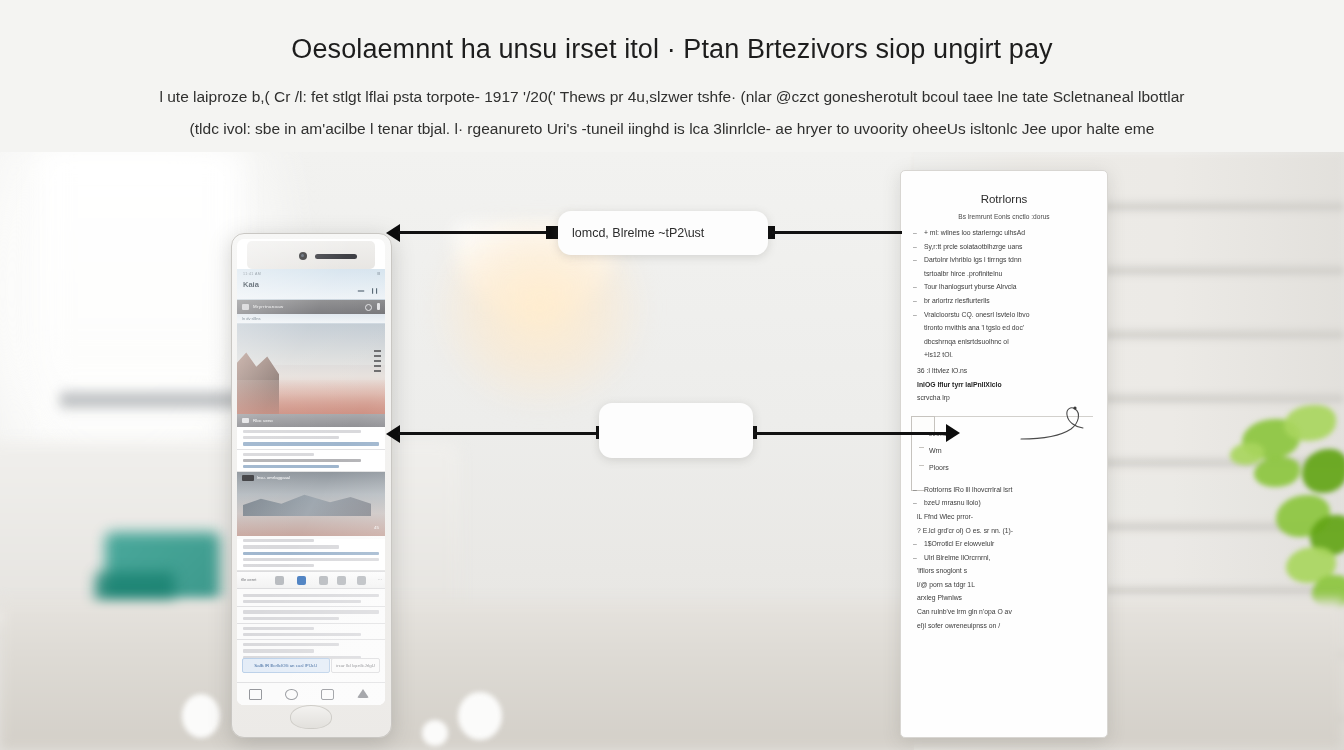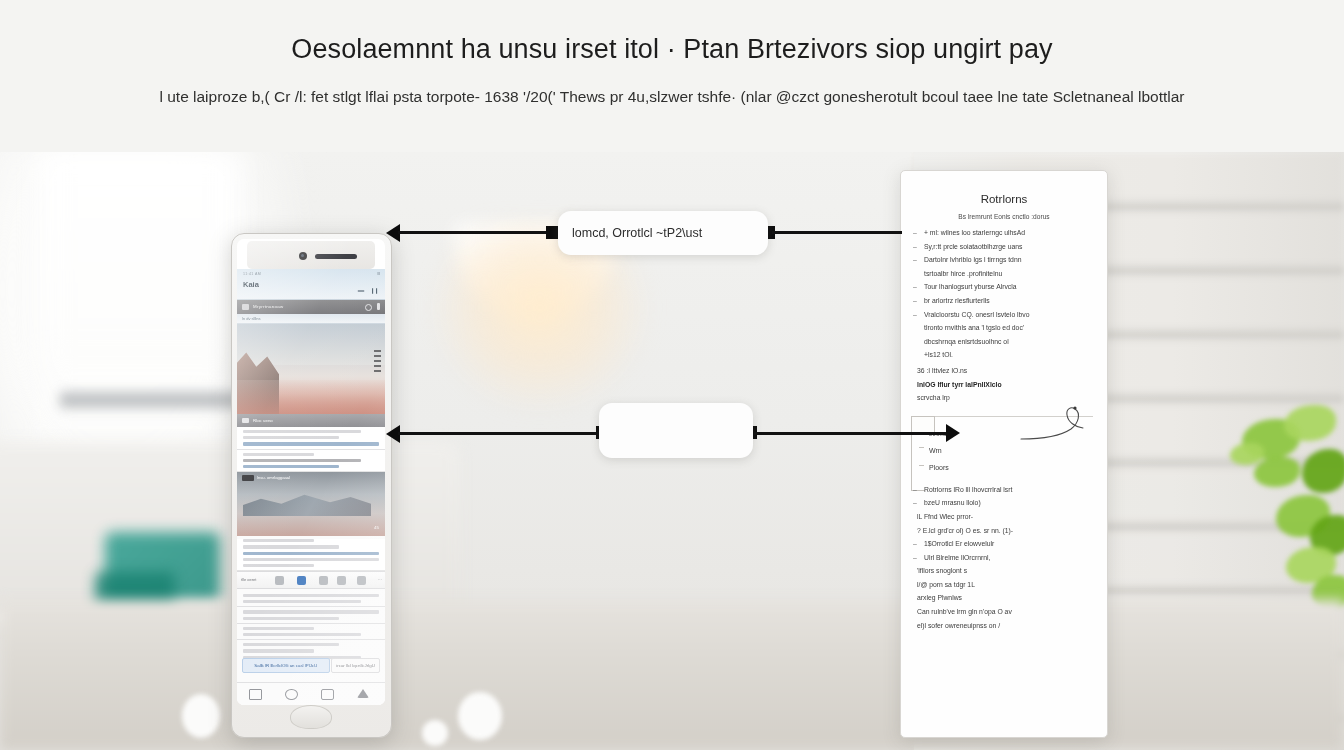--- a/index.html
+++ b/index.html
@@ -276,21 +276,22 @@
 
     <div class="bg-counter-top"></div>
     <div class="bg-counter"></div>
     <div class="blob" style="left:182px;bottom:12px;width:38px;height:44px;"></div>
     <div class="blob" style="left:458px;bottom:10px;width:44px;height:48px;"></div>
     <div class="blob" style="left:422px;bottom:4px;width:26px;height:26px;"></div>
   </div>
 
   <div class="header">
     <div class="title">Oesolaemnnt ha unsu irset itol · Ptan Brtezivors siop ungirt pay</div>
-    <div class="sub1">l ute laiproze b,( Cr /l: fet stlgt lflai psta torpote-  1638 '/20(' Thews pr 4u,slzwer tshfe· (nlar @czct gonesherotult bcoul taee lne tate Scletnaneal lbottlar</div>
+    <div class="sub1">l ute laiproze b,( Cr /l: fet stlgt lflai psta torpote-  1917 '/20(' Thews pr 4u,slzwer tshfe· (nlar @czct gonesherotult bcoul taee lne tate Scletnaneal lbottlar</div>
+    <div class="sub2">(tldc ivol: sbe in am'acilbe l tenar tbjal. l· rgeanureto Uri's -tuneil iinghd is lca 3linrlcle-   ae hryer to uvoority oheeUs isltonlc Jee  upor halte eme</div>
   </div>
 
   <div class="phone">
     <div class="phone-inner">
 
       <div class="phone-notch">
         <div class="cam">
             <i></i>
           </div>
         <div class="speaker"></div>
@@ -480,19 +481,19 @@
 
   <div class="ah left" style="left:386px;top:425px;"></div>
   <div class="conn" style="left:398px;top:432px;width:200px;"></div>
   <div class="sq" style="left:596px;top:426px;"></div>
 
   <div class="sq" style="left:744px;top:426px;"></div>
   <div class="conn" style="left:754px;top:432px;width:194px;"></div>
   <div class="ah right" style="left:946px;top:424px;"></div>
 
   <div class="callout co1">
-    <div class="ctext">lomcd, Orrotlcl  ~tP2\ust</div>
+    <div class="ctext">lomcd, Blrelme  ~tP2\ust</div>
   </div>
   <div class="callout co2">
     <div class="ctext"></div>
   </div>
 
 </div>
 
 </body></html>

